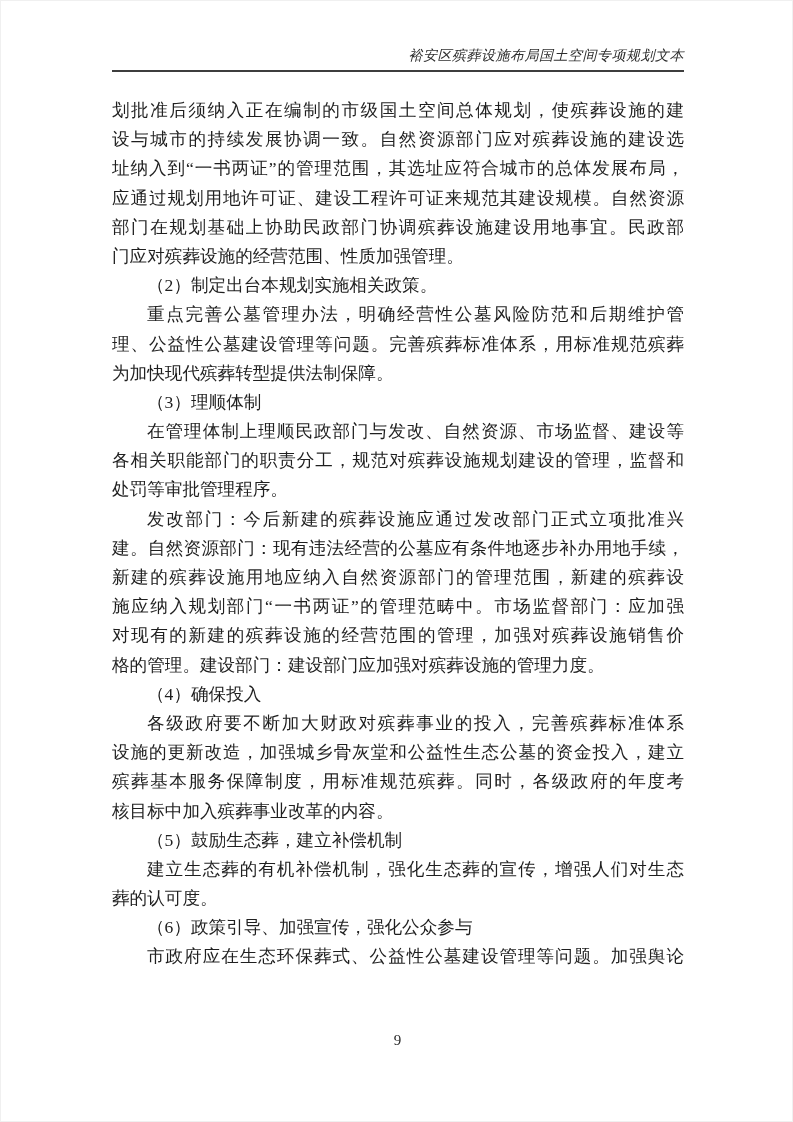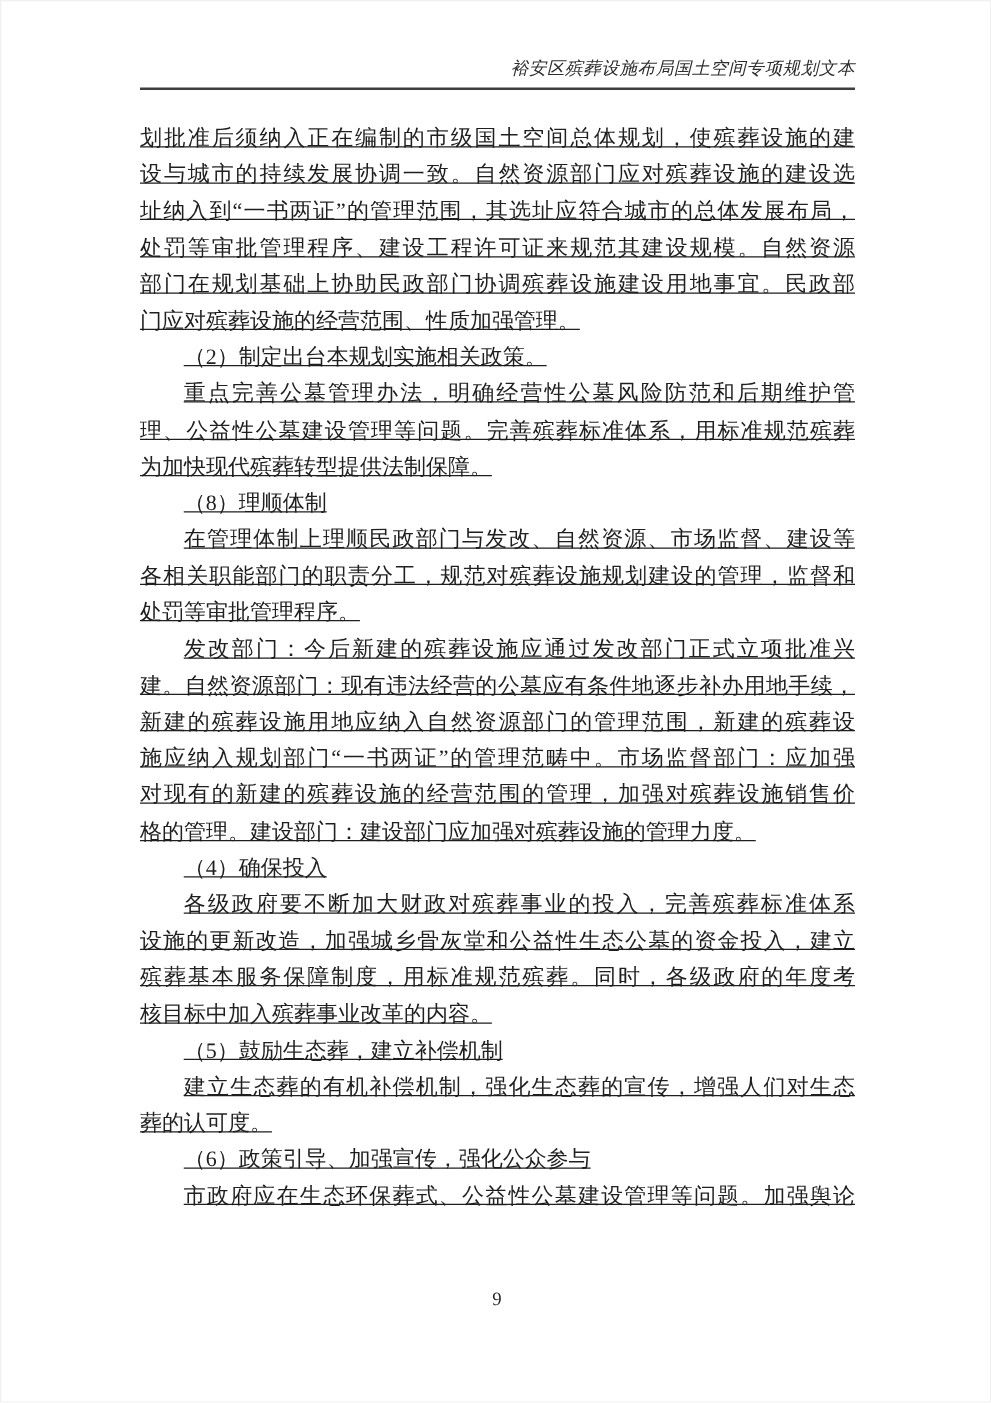--- a/index.html
+++ b/index.html
@@ -35,21 +35,20 @@
     width: 572px;
     font-size: 17.6px;
     color: #1f1f1f;
   }
   .line {
     line-height: 29.2px;
     height: 29.2px;
     text-align: justify;
     text-align-last: justify;
     overflow: visible;
-    text-decoration: underline;
   }
   .line.indent { padding-left: 35px; }
   .line.last { text-align-last: left; }
   .footer {
     position: absolute;
     left: 0;
     top: 1031px;
     width: 793px;
     text-align: center;
     font-size: 15px;
@@ -61,28 +60,28 @@
 
 <div class="page">
   <div class="header">
     <span>裕安区殡葬设施布局国土空间专项规划文本</span>
   </div>
 
   <div class="body-text">
       <div class="line">划批准后须纳入正在编制的市级国土空间总体规划，使殡葬设施的建</div>
       <div class="line">设与城市的持续发展协调一致。自然资源部门应对殡葬设施的建设选</div>
       <div class="line">址纳入到“一书两证”的管理范围，其选址应符合城市的总体发展布局，</div>
-      <div class="line">处罚等审批管理程序、建设工程许可证来规范其建设规模。自然资源</div>
+      <div class="line">应通过规划用地许可证、建设工程许可证来规范其建设规模。自然资源</div>
       <div class="line">部门在规划基础上协助民政部门协调殡葬设施建设用地事宜。民政部</div>
       <div class="line last">门应对殡葬设施的经营范围、性质加强管理。</div>
       <div class="line indent last">（2）制定出台本规划实施相关政策。</div>
       <div class="line indent">重点完善公墓管理办法，明确经营性公墓风险防范和后期维护管</div>
       <div class="line">理、公益性公墓建设管理等问题。完善殡葬标准体系，用标准规范殡葬</div>
       <div class="line last">为加快现代殡葬转型提供法制保障。</div>
-      <div class="line indent last">（8）理顺体制</div>
+      <div class="line indent last">（3）理顺体制</div>
       <div class="line indent">在管理体制上理顺民政部门与发改、自然资源、市场监督、建设等</div>
       <div class="line">各相关职能部门的职责分工，规范对殡葬设施规划建设的管理，监督和</div>
       <div class="line last">处罚等审批管理程序。</div>
       <div class="line indent">发改部门：今后新建的殡葬设施应通过发改部门正式立项批准兴</div>
       <div class="line">建。自然资源部门：现有违法经营的公墓应有条件地逐步补办用地手续，</div>
       <div class="line">新建的殡葬设施用地应纳入自然资源部门的管理范围，新建的殡葬设</div>
       <div class="line">施应纳入规划部门“一书两证”的管理范畴中。市场监督部门：应加强</div>
       <div class="line">对现有的新建的殡葬设施的经营范围的管理，加强对殡葬设施销售价</div>
       <div class="line last">格的管理。建设部门：建设部门应加强对殡葬设施的管理力度。</div>
       <div class="line indent last">（4）确保投入</div>

